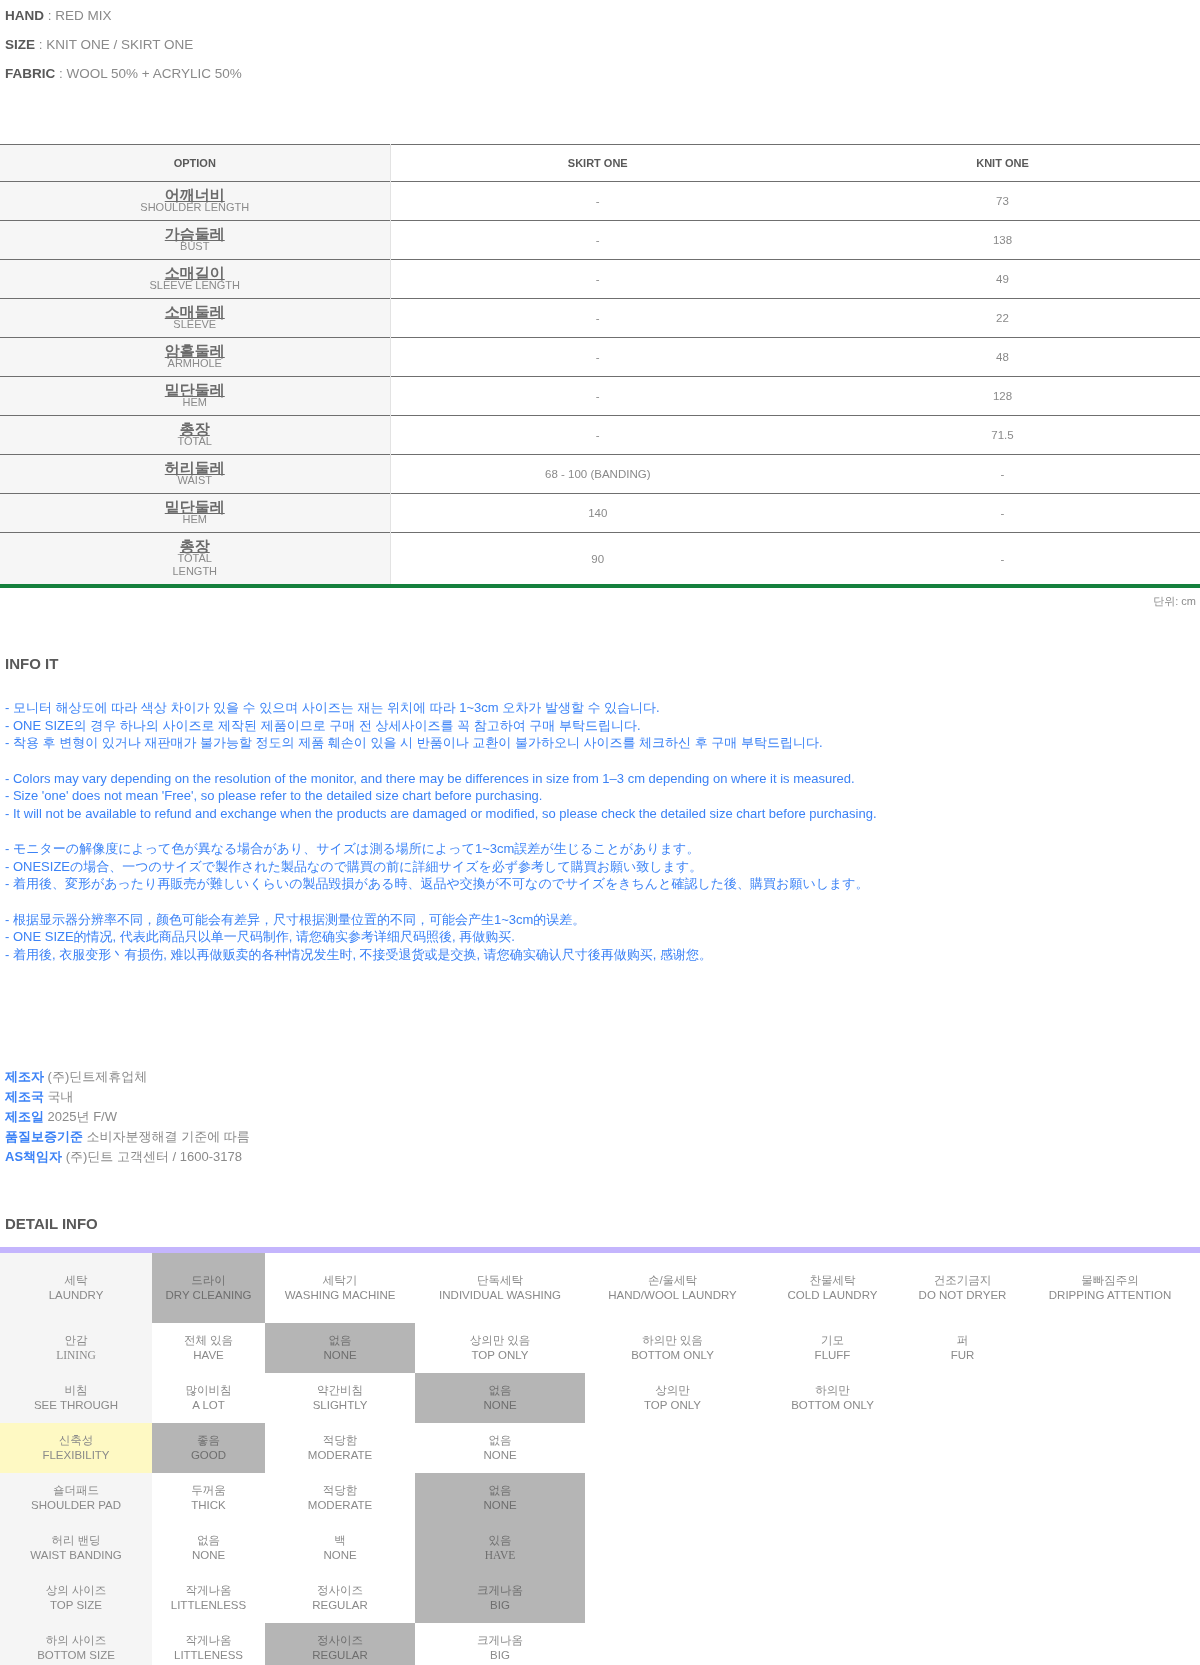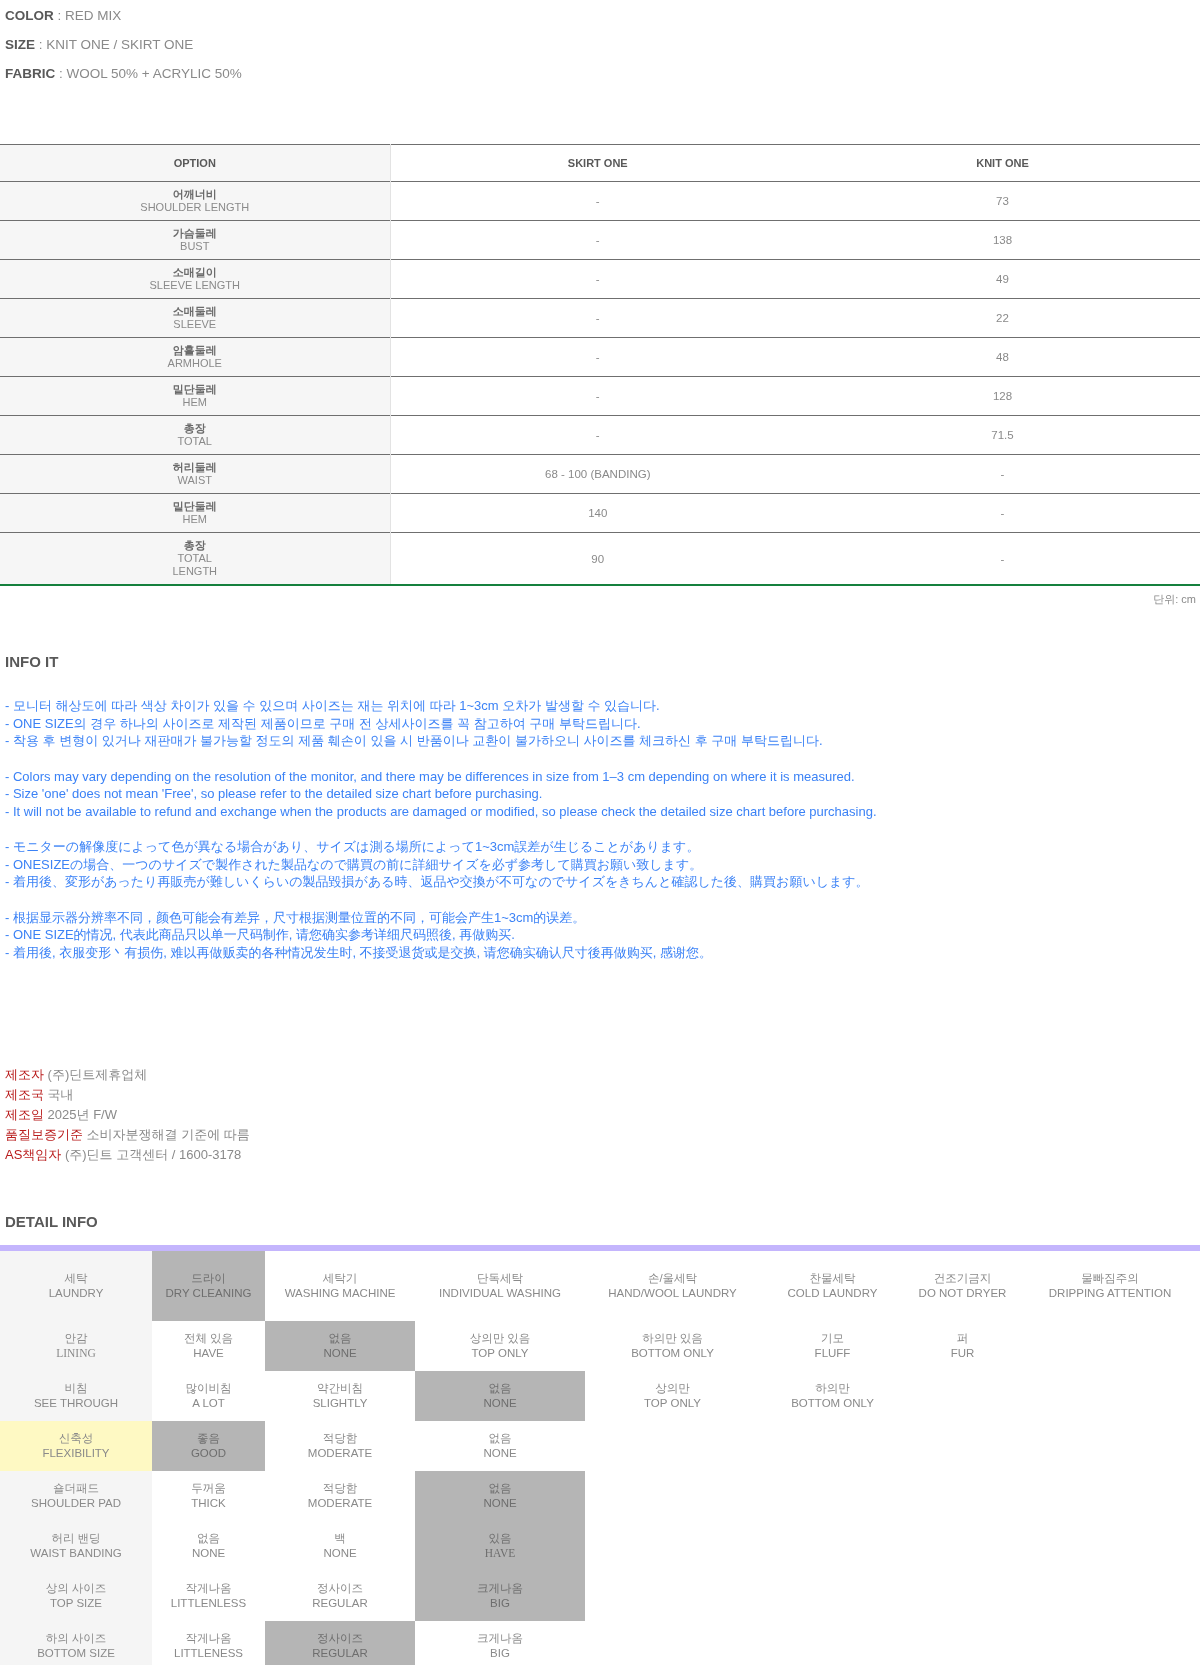--- a/index.html
+++ b/index.html
@@ -8,42 +8,42 @@
     font-family:"Liberation Sans","DejaVu Sans",sans-serif;color:#8a8a8a;
   }
   
   .attrs{padding:9px 0 0 5px;}
   .attr-line{margin-bottom:16px;font-size:13.5px;line-height:13px;}
   .attr-label{font-weight:bold;color:#595959;}
   .attr-sep,.attr-value{color:#8a8a8a;}
   
   .size-table{
     width:1200px;border-collapse:collapse;table-layout:fixed;margin-top:64px;
-    border-bottom:2px solid #15803d;
+    border-bottom:4px solid #15803d;
     border-radius:12px;
   }
   .size-table th,.size-table td{
     border-top:1px solid #6f6f6f;text-align:center;vertical-align:middle;padding:6px 4px;
   }
   .size-table th{font-size:11px;font-weight:bold;color:#595959;height:24px;}
   .size-table .col0{background:#f6f6f6;border-right:1px solid #e3e3e3;}
   .size-table td{height:26px;}
-  .size-table .kr{font-weight:bold;color:#6b6b6b;font-size:11px;line-height:13px;}
+  .size-table .kr{font-weight:bold;color:#6b6b6b;font-size:15px;line-height:13px;text-decoration:underline;}
   .size-table .en{color:#8a8a8a;font-size:11px;line-height:13px;white-space:pre-line;}
   .size-table .val{color:#8a8a8a;font-size:11.5px;}
   .unit-note{margin-top:6px;padding-right:4px;text-align:right;font-size:11px;color:#8a8a8a;}
   
   .section-title{margin:47px 0 0 5px;font-size:15px;font-weight:bold;color:#595959;line-height:16px;}
   
   .para{margin:18px 0 0 5px;font-size:13px;color:#3b82f6;line-height:17.5px;}
   #check-paragraphs .para:first-child{margin-top:27px;}
   
   #manufacturer{margin:104px 0 0 5px;}
   .mfg-line{font-size:13px;line-height:20px;}
-  .mfg-label{font-weight:normal;color:#b91c1c;}
+  .mfg-label{font-weight:bold;color:#3b82f6;}
   .mfg-value{color:#8a8a8a;}
   .detail-title{margin-top:49px;}
   
   .detail-table{
     width:1200px;border-collapse:collapse;table-layout:fixed;margin-top:15px;
     border-top:6px solid #c4b5fd;border-bottom:1px solid #777;
   }
   .detail-table td{
     text-align:center;vertical-align:middle;padding:2px;height:46px;
     font-size:11.5px;color:#8a8a8a;
@@ -52,21 +52,21 @@
   .detail-table td.cat{background:#f5f5f5;}
   .detail-table td.hl{color:#6e6e6e;}
   .opt-kr,.opt-en,.detail-table .cat div{line-height:15px;}
 </style>
 </head>
 <body>
 
 <div class="page">
 
   <div class="attrs" id="attrs">
-      <div class="attr-line"><span class="attr-label">COLOR</span><span class="attr-sep"> : </span><span class="attr-value">RED MIX</span></div>
+      <div class="attr-line"><span class="attr-label">HAND</span><span class="attr-sep"> : </span><span class="attr-value">RED MIX</span></div>
       <div class="attr-line"><span class="attr-label">SIZE</span><span class="attr-sep"> : </span><span class="attr-value">KNIT ONE / SKIRT ONE</span></div>
       <div class="attr-line"><span class="attr-label">FABRIC</span><span class="attr-sep"> : </span><span class="attr-value">WOOL 50% + ACRYLIC 50%</span></div>
     </div>
 
   <table class="size-table">
     <colgroup>
         <col style="width:390px">
         <col style="width:415px">
         <col style="width:395px">
       </colgroup>

